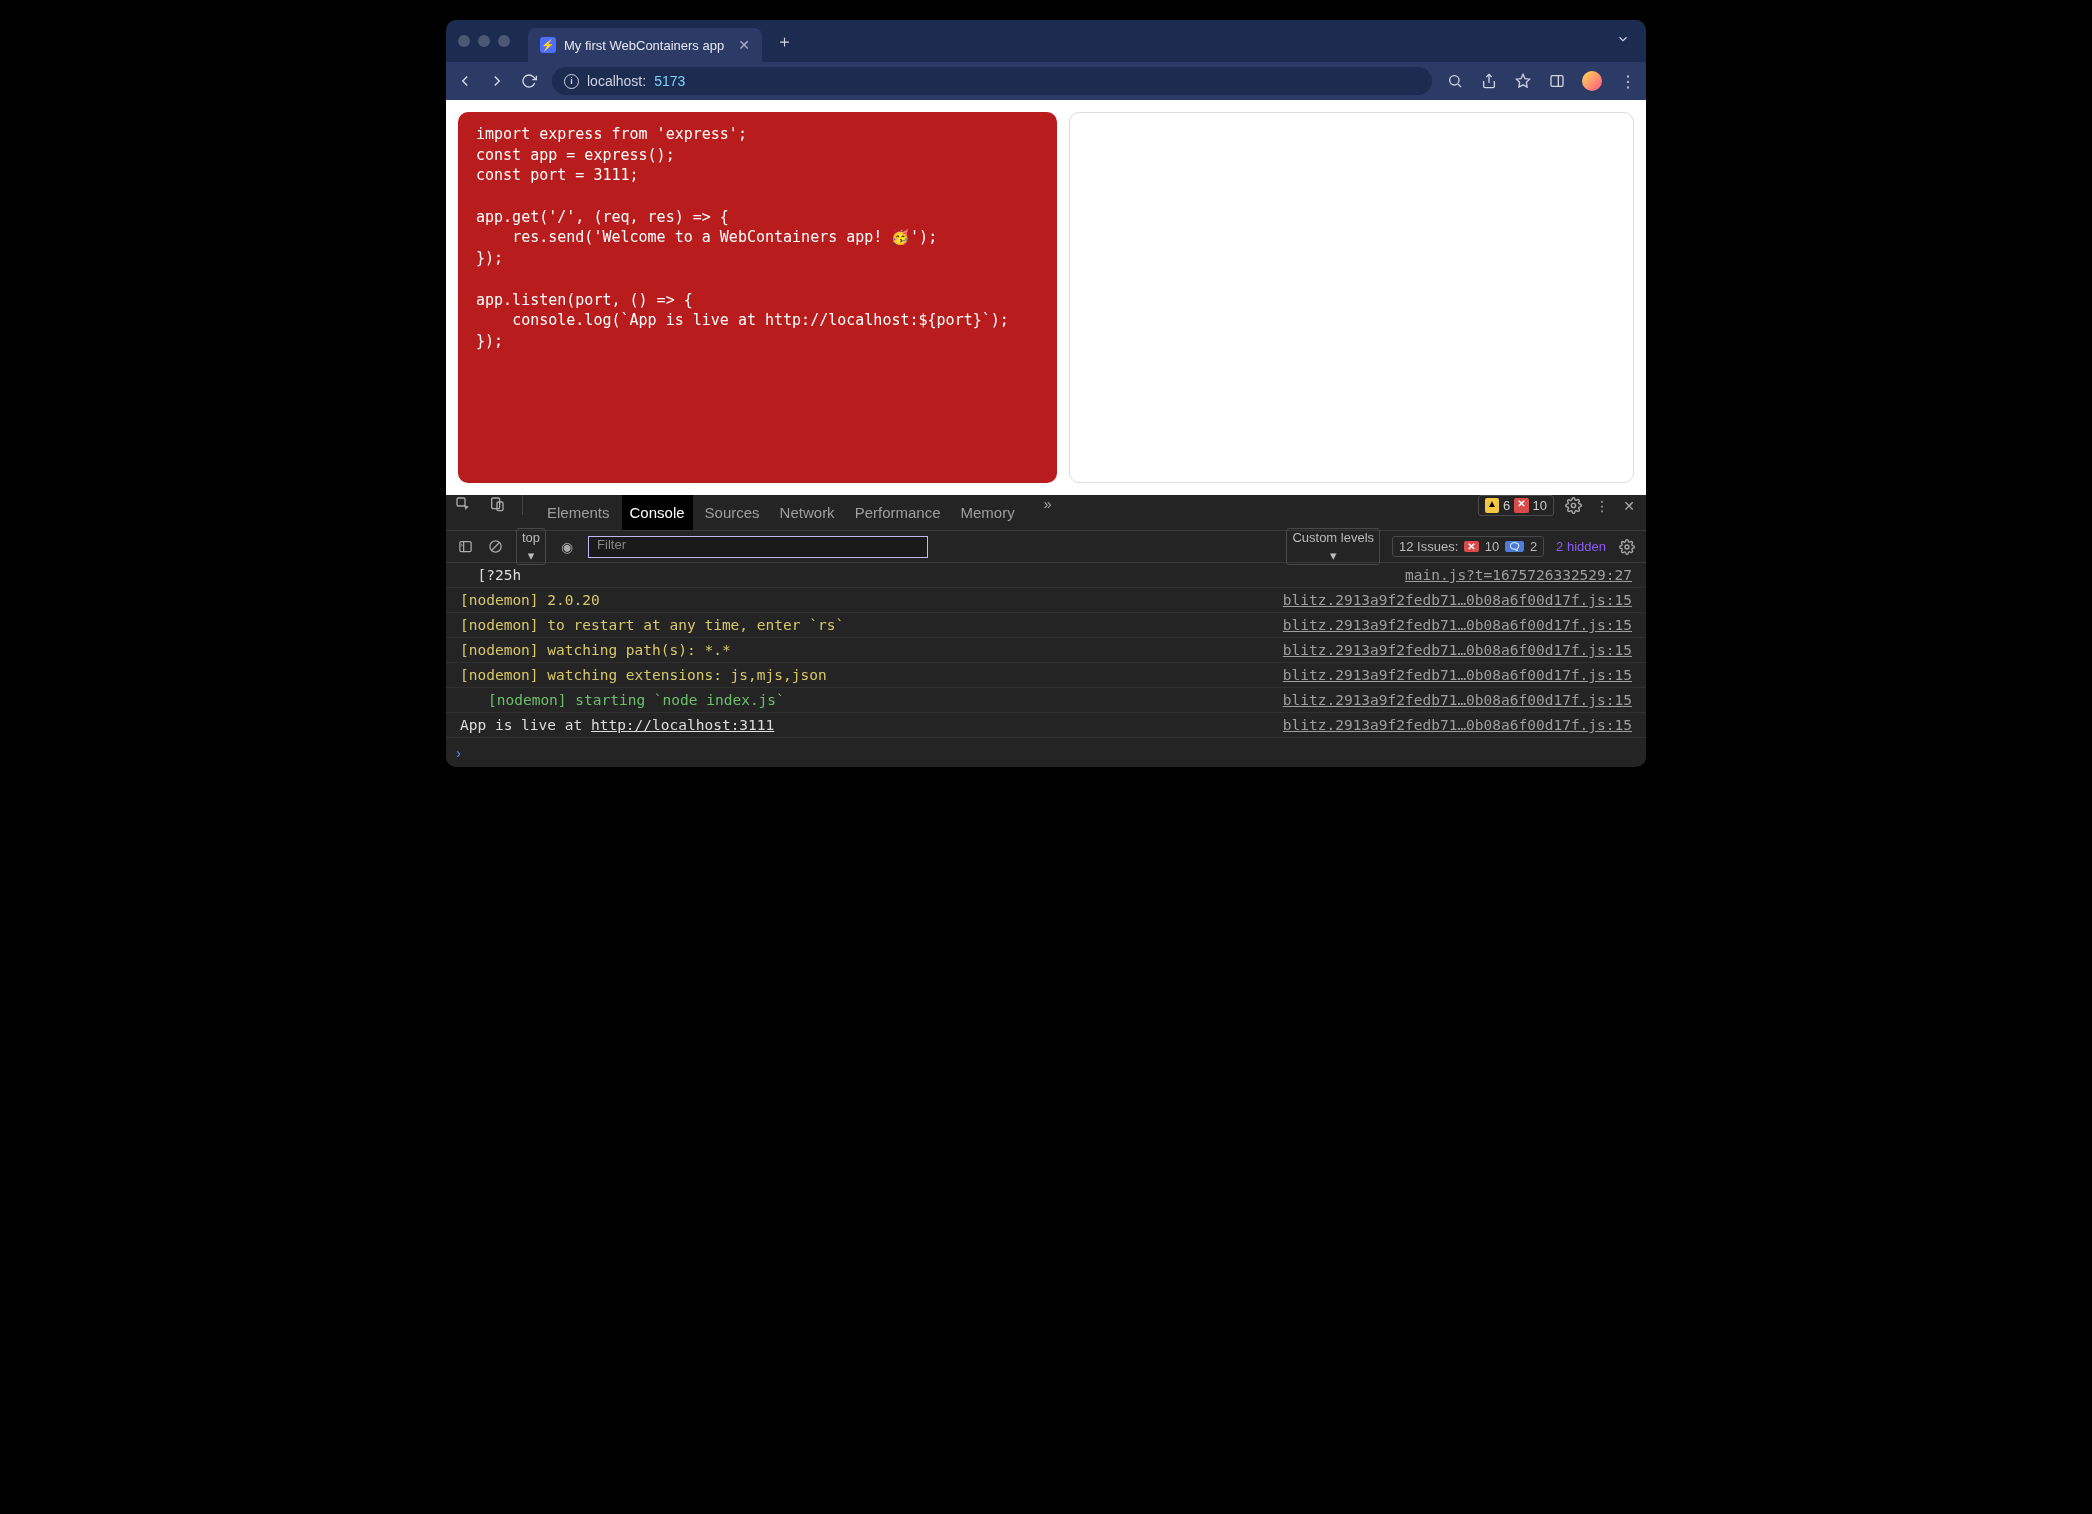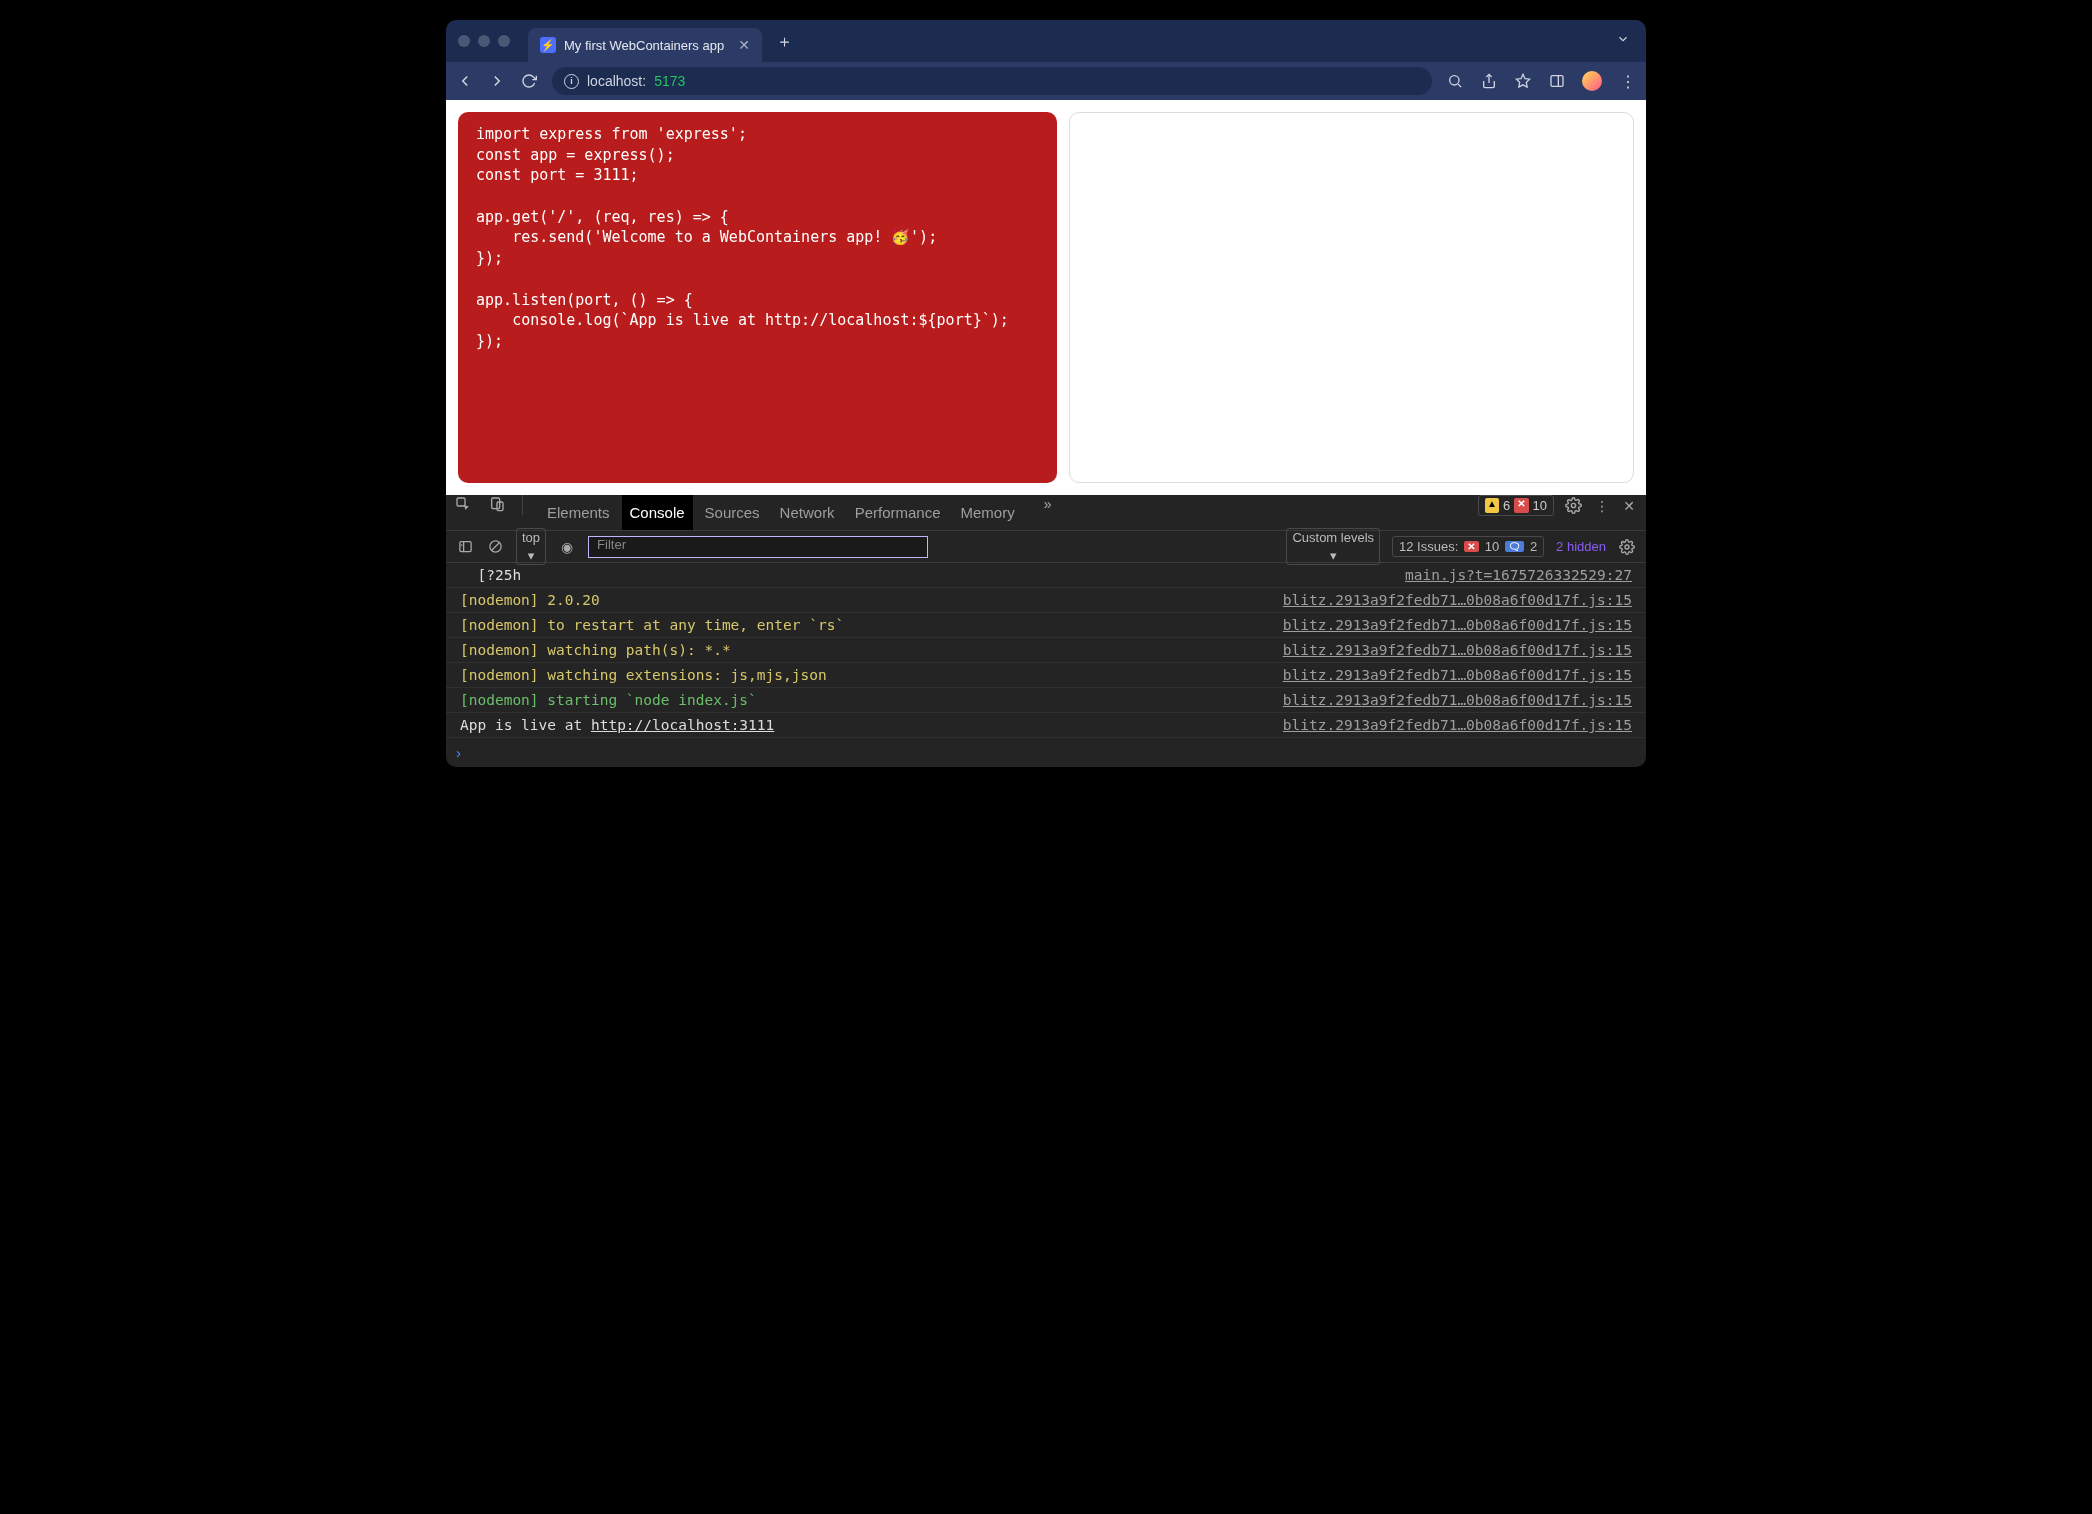--- a/index.html
+++ b/index.html
@@ -57,21 +57,21 @@
   padding: 0 10px;
   gap: 14px;
   color: #cfd3e0;
 }
 .tbtn { width:18px;height:18px;display:flex;align-items:center;justify-content:center;cursor:pointer;}
 .omnibox {
   flex:1; background:#1c2b50; border-radius:18px; height:28px;
   display:flex;align-items:center;padding:0 12px;gap:8px;color:#cfd3e0;font-size:14px;
 }
 .omni-info{width:15px;height:15px;border:1.5px solid #cfd3e0;border-radius:50%;display:flex;align-items:center;justify-content:center;font-size:9px;font-weight:bold;}
-.url-dim{color:#22c55e;}
+.url-dim{color:#7dd3fc;}
 .tb-right{display:flex;gap:16px;align-items:center;}
 .avatar {width:20px;height:20px;border-radius:50%;background:linear-gradient(135deg,#ffdd55,#ff5588);}
 .vdots{letter-spacing:-2px;}
 
 .content {
   background:#fff; padding:12px; display:flex; gap:12px; height:395px;
 }
 .codebox {
   flex:1; background:#b91c1c; color:#fff; border-radius:10px;
   font-family: "SF Mono", Menlo, Consolas, monospace; font-size:15px; line-height:1.38;
@@ -99,21 +99,21 @@
   padding:0 10px;gap:12px;font-size:13px;color:#bbb;
 }
 .dt-filter{background:#1a1a1a;border:1px solid #c4b5fd;height:22px;flex:0 0 340px;padding:0 8px;color:#999;}
 .dt-issues{border:1px solid #494949;border-radius:3px;padding:2px 6px;display:flex;gap:6px;align-items:center;}
 .dt-context{border:1px solid #494949;padding:1px 5px;border-radius:3px;display:flex;align-items:center;gap:3px;flex-direction:column;}
 .dt-log{font-family:"SF Mono",Menlo,Consolas,monospace;font-size:14.5px;}
 .log-row{display:flex;padding:4px 14px;border-bottom:1px solid #303030;}
 .log-msg{flex:1;white-space:pre;}
 .log-src{color:#9e9e9e;text-decoration:underline;cursor:pointer;}
 .c-yellow{color:#d8c86a;}
-.c-green{color:#6bbf6b;}
+.c-green{color:#6bbf6b;margin-left:28px;}
 .c-white{color:#ddd;}
 .c-link{color:#ddd;text-decoration:underline;}
 .prompt-row{padding:6px 10px;color:#4c8eff;font-size:15px;}
 .eye{font-size:14px;}
 svg{stroke:currentColor;fill:none;stroke-width:2;}
 </style>
 </head>
 <body>
 
 <div class="window">

